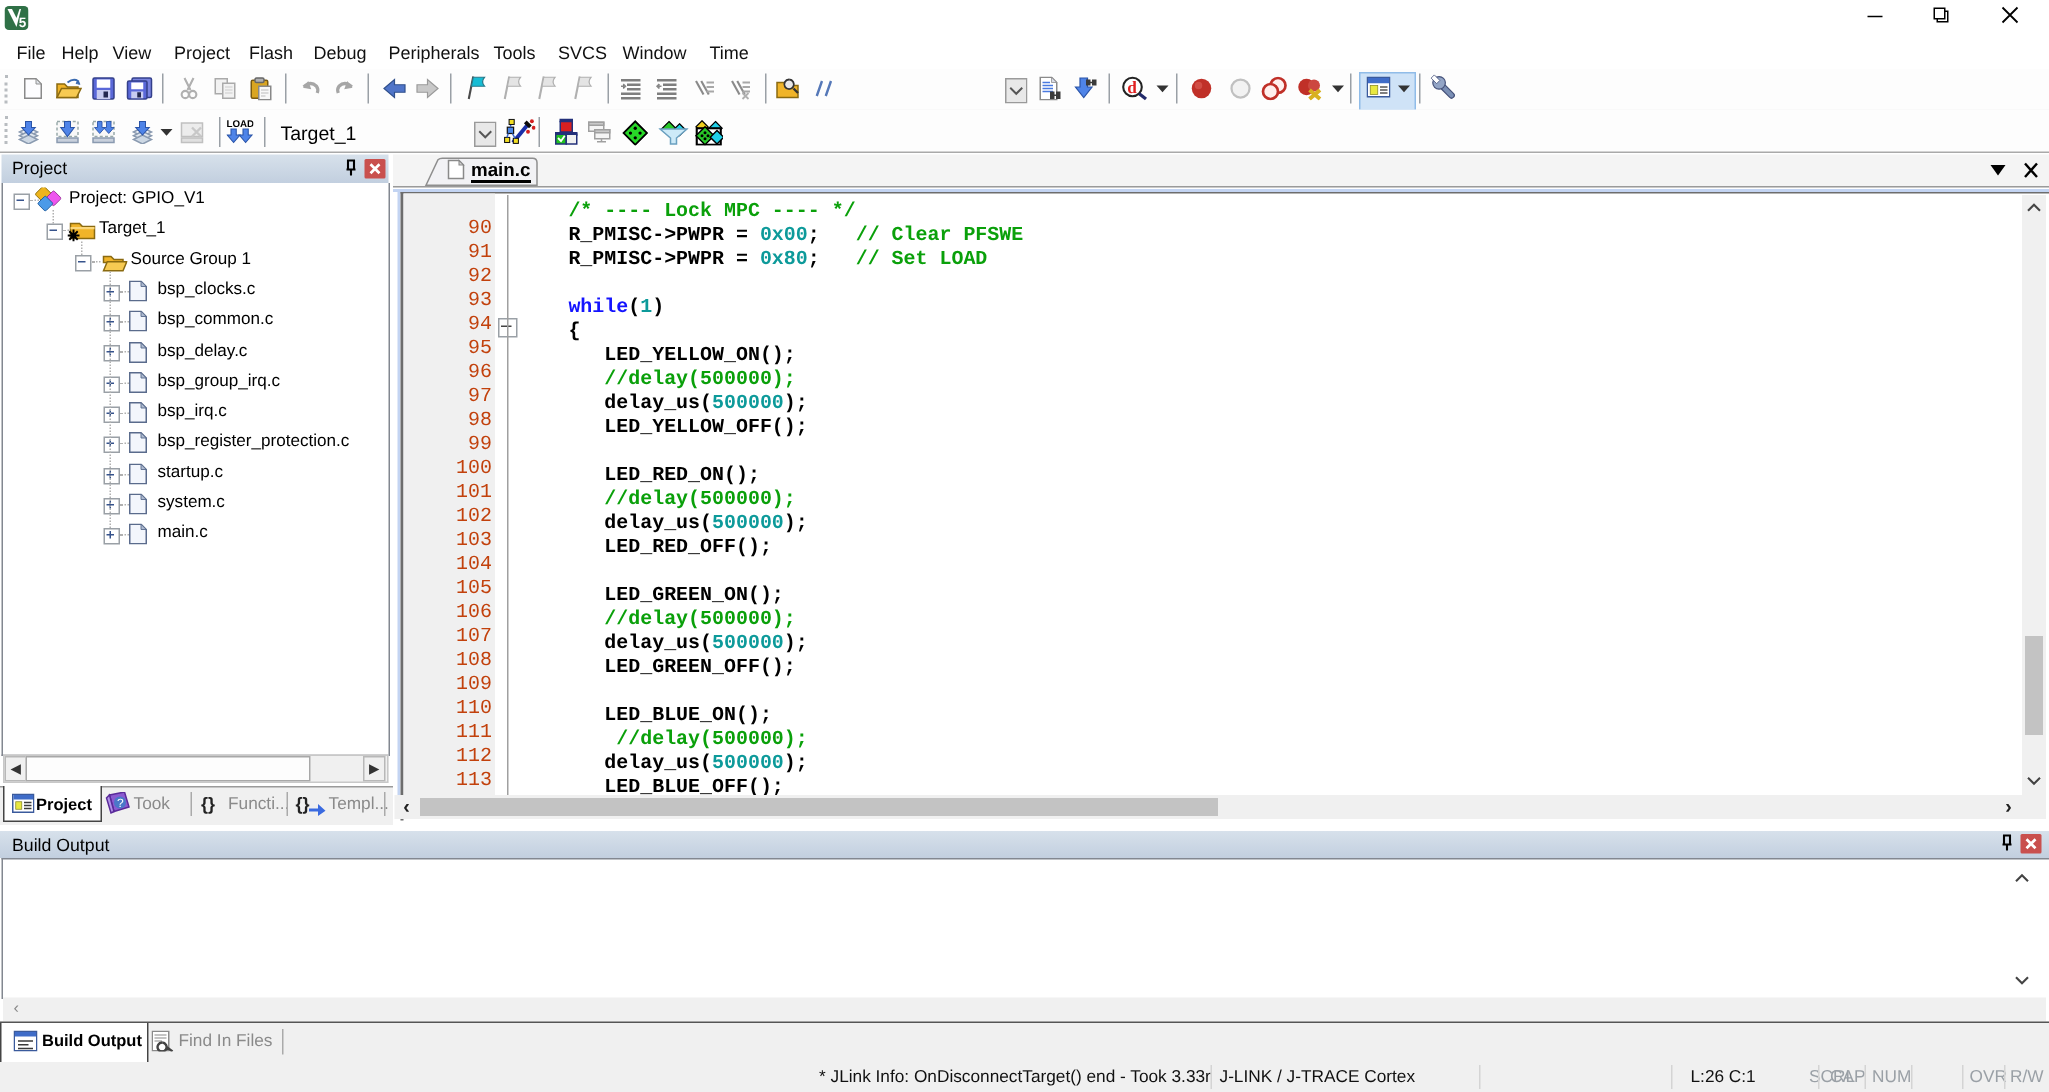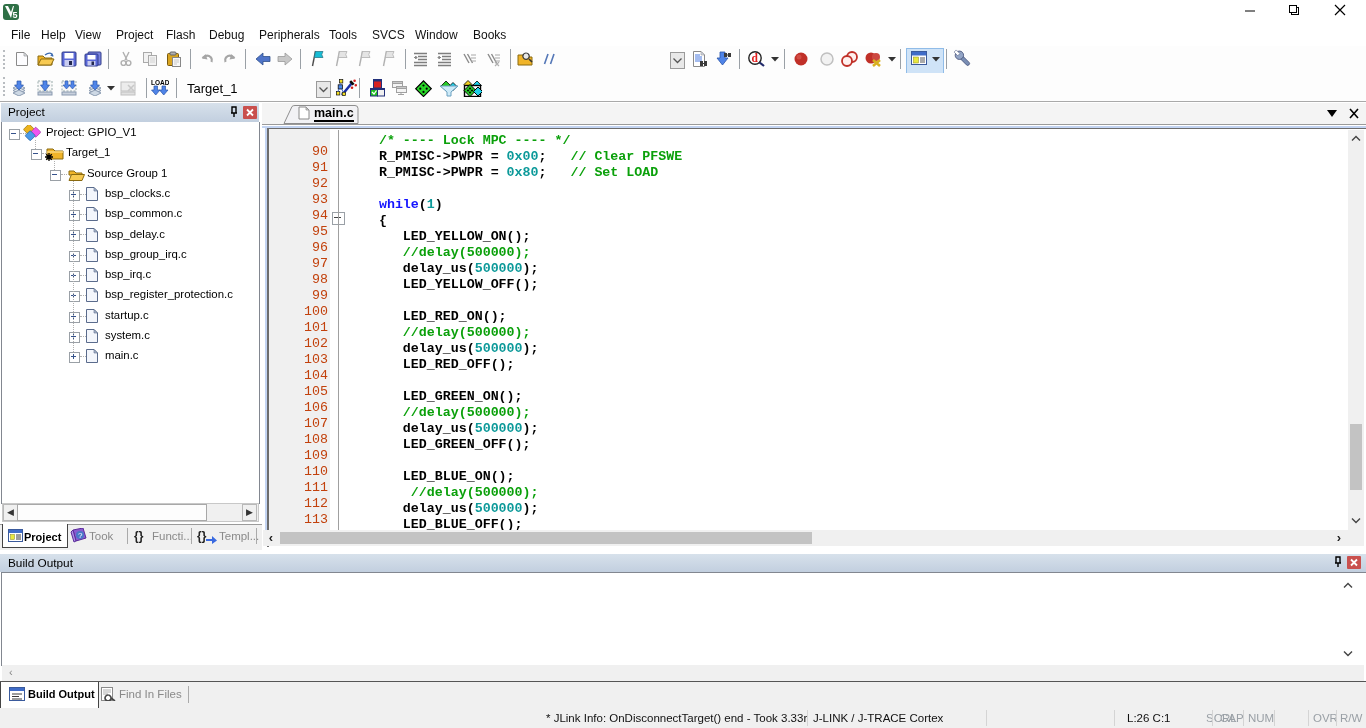--- a/index.html
+++ b/index.html
@@ -78,21 +78,21 @@
     <span style="left:11px">File</span>
       <span style="left:41px">Help</span>
     <span style="left:75px">View</span>
       <span style="left:116px">Project</span>
     <span style="left:166px">Flash</span>
       <span style="left:209px">Debug</span>
     <span style="left:259px">Peripherals</span>
       <span style="left:329px">Tools</span>
     <span style="left:372px">SVCS</span>
       <span style="left:415px">Window</span>
-    <span style="left:473px">Books</span>
+    <span style="left:473px">Time</span>
   </div>
 
   <div class="abs" id="tb1">
     <div class="grip" style="top:4px;height:19px"></div>
     <svg class="abs" style="left:14px;top:5px" width="16" height="16" viewBox="0 0 16 16">
         <path d="M2.5 1.5 L10 1.5 L13.5 5 L13.5 14.5 L2.5 14.5 Z" fill="#fdfdff" stroke="#8a8a8a"></path>
         <path d="M10 1.5 L10 5 L13.5 5 Z" fill="#e0e4ea" stroke="#8a8a8a" stroke-width=".6"></path>
       </svg>
 <svg class="abs" style="left:37px;top:5px" width="18" height="16" viewBox="0 0 18 16">
         <path d="M1 5 L6 5 L8 7 L15 7 L15 14 L1 14 Z" fill="#f0b429" stroke="#8a6a10"></path>

